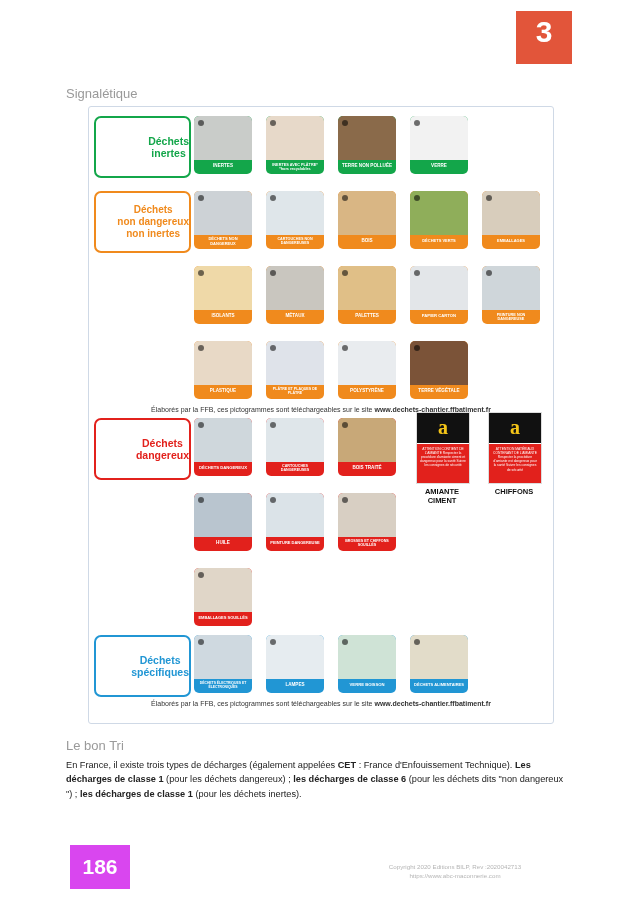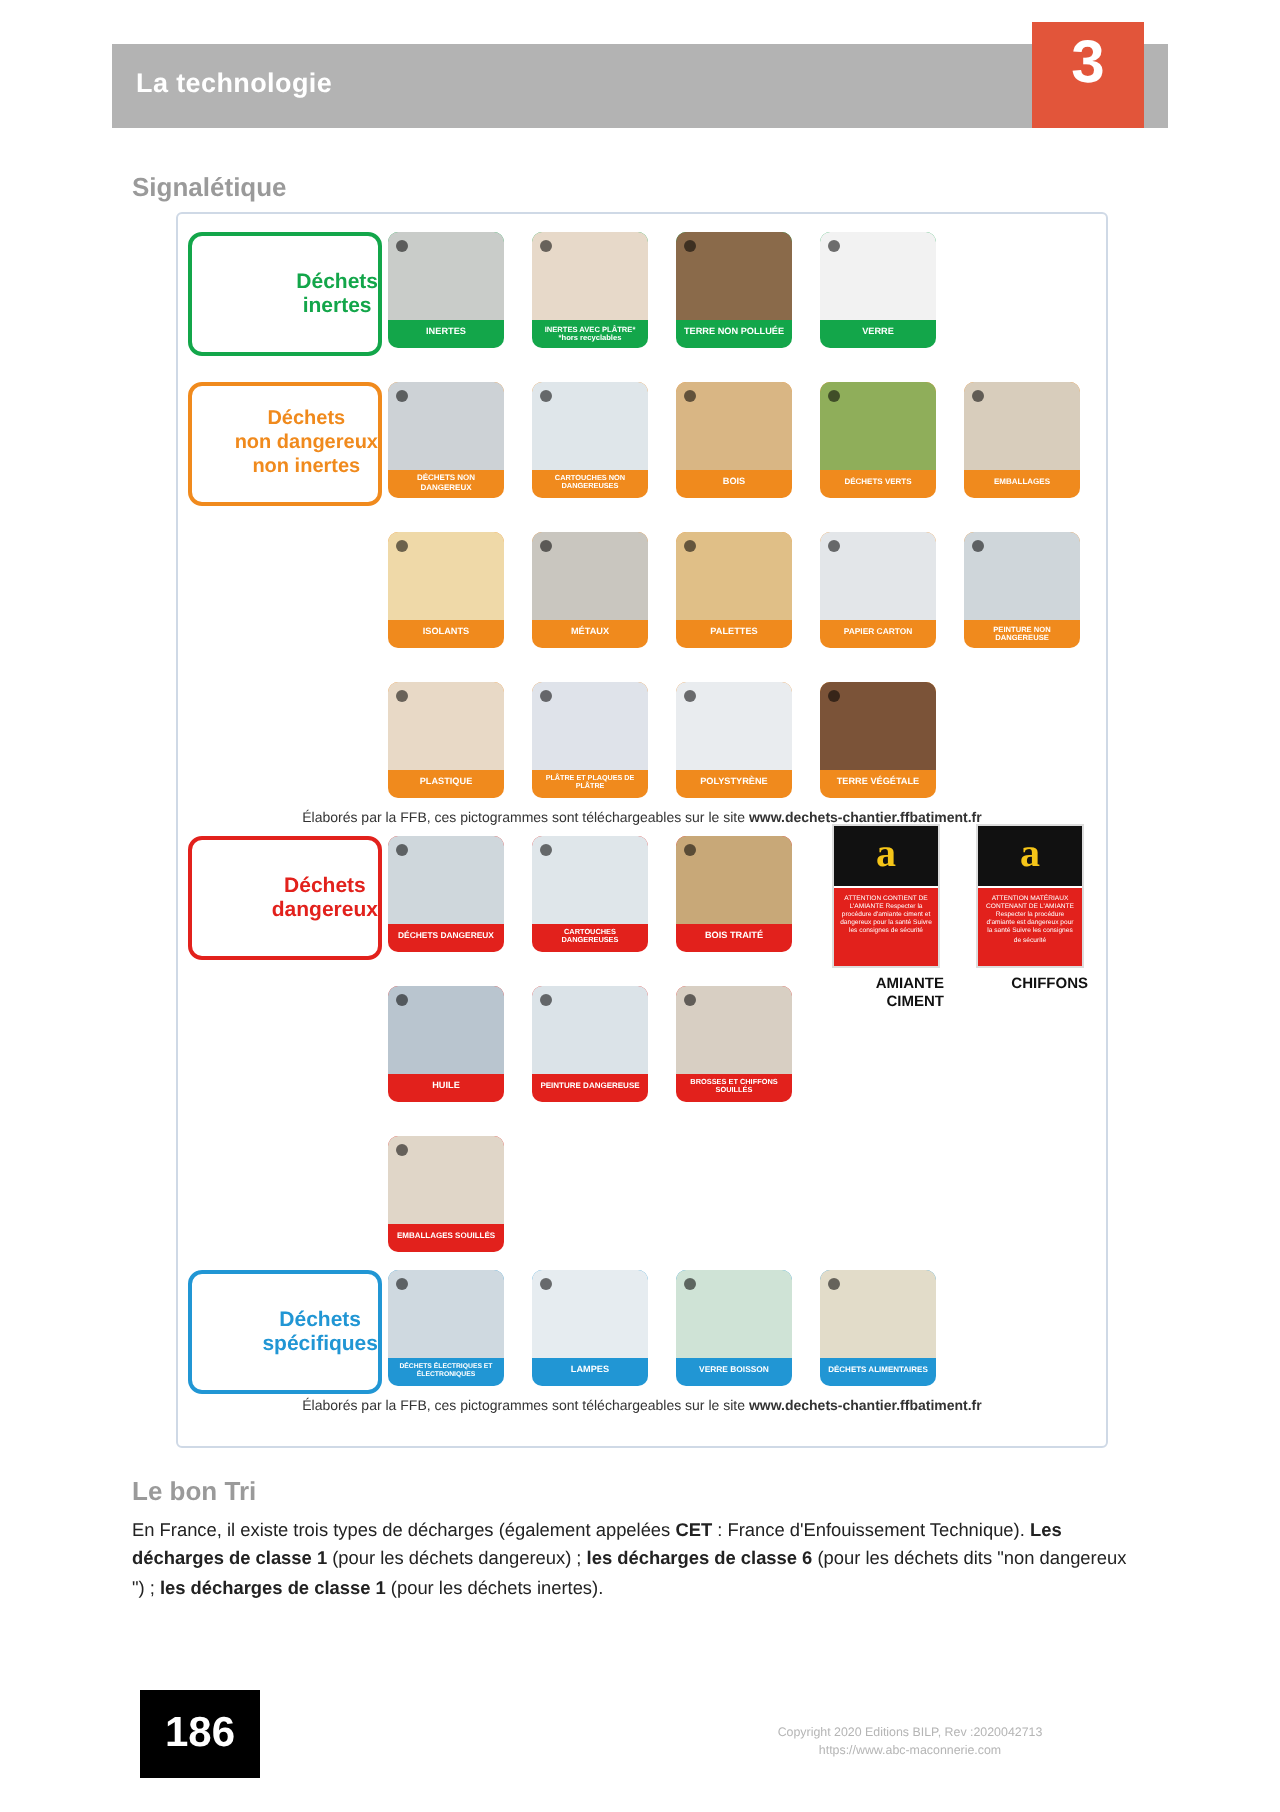--- a/index.html
+++ b/index.html
@@ -26,21 +26,21 @@
     position:absolute;left:516px;top:11px;width:56px;height:53px;
     background:#e2553a;
   }
   .chapter-num{
     position:absolute;left:0;top:4px;width:56px;text-align:center;
     font-size:30px;font-weight:bold;color:#ffffff;
   }
 
   
   .sec-title{
-    position:absolute;font-size:13px;color:#9a9a9a;font-weight:bold;
+    position:absolute;font-size:13px;color:#9a9a9a;font-weight:normal;
   }
   #sig-title{left:66px;top:86px;}
   #tri-title{left:66px;top:738px;}
 
   
   .panel{
     position:absolute;left:88px;top:106px;width:464px;height:616px;
     border:1px solid #cfd9e6;border-radius:3px;background:#fff;
   }
 
@@ -87,58 +87,55 @@
   .amiante .band{position:absolute;left:0;top:0;right:0;height:30px;background:#111;}
   .amiante .band:after{
     content:"a";position:absolute;left:50%;top:50%;transform:translate(-50%,-52%);
     color:#f5c518;font-size:20px;font-weight:bold;font-family:"Liberation Serif",serif;
   }
   .amiante .txt{
     position:absolute;left:0;right:0;top:31px;bottom:0;background:#e2211c;color:#fff;
     font-size:3.3px;line-height:1.25;padding:3px 3px;box-sizing:border-box;text-align:center;
   }
   .amiante-label{
-    position:absolute;width:60px;text-align:right;font-size:7.5px;font-weight:bold;color:#111;
+    position:absolute;width:60px;text-align:center;font-size:7.5px;font-weight:bold;color:#111;
     line-height:1.15;
   }
 
   
   .credit{
     position:absolute;width:464px;text-align:center;font-size:7px;color:#333;
   }
   .credit b{font-weight:bold;}
 
   
   .body-text{
     position:absolute;left:66px;top:758px;width:500px;
     font-size:9.2px;line-height:1.55;color:#222;text-align:left;
   }
   .body-text b{font-weight:bold;}
 
   
   .pagebox{
-    position:absolute;left:70px;top:845px;width:60px;height:44px;background:#000000;
+    position:absolute;left:70px;top:845px;width:60px;height:44px;background:#d946ef;
   }
   .pagenum{
     position:absolute;left:0;top:10px;width:60px;text-align:center;
     font-size:21px;font-weight:bold;color:#fff;
   }
   .copy{
     position:absolute;left:330px;top:862px;width:250px;text-align:center;
     font-size:6.2px;color:#b5b5b5;line-height:1.5;
   }
 </style>
 </head>
 <body>
 
 <div class="page">
 
-  <div class="header">
-    <div class="header-title">La technologie</div>
-  </div>
   <div class="chapter-box">
     <div class="chapter-num">3</div>
   </div>
 
   <div class="sec-title" id="sig-title">Signalétique</div>
   <div class="sec-title" id="tri-title">Le bon Tri</div>
 
   <div class="panel">
 
     <div class="catbox" id="cat-inertes">

